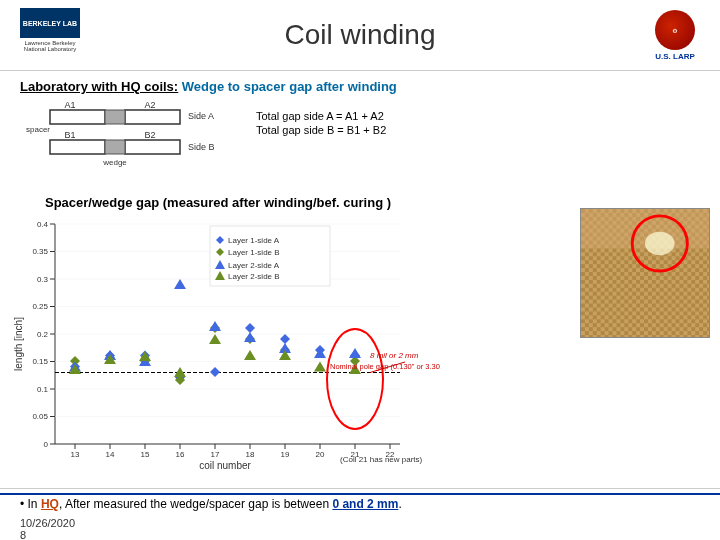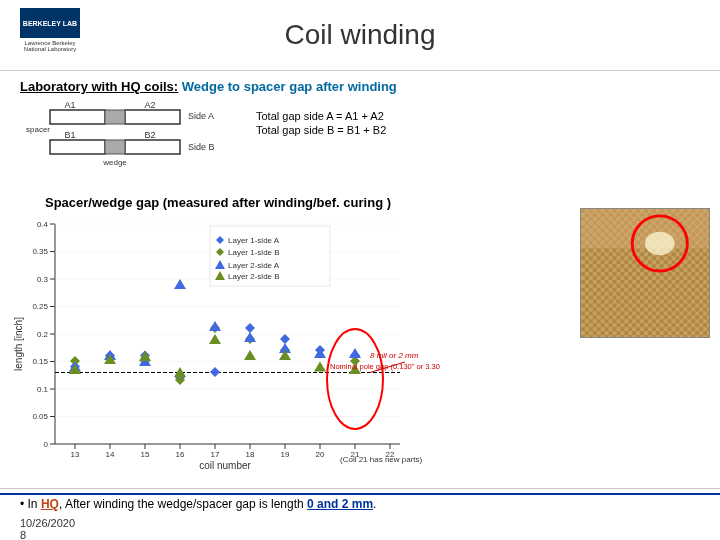--- a/index.html
+++ b/index.html
@@ -230,20 +230,24 @@
   </style>
 </head>
 <body>
 
 <div id="header">
   <div class="logo-left berkeley-logo">
     <div class="logo-box">BERKELEY LAB</div>
     <div class="logo-text">Lawrence Berkeley<br>National Laboratory</div>
   </div>
   <h1>Coil winding</h1>
+  <div class="logo-right uslarp-logo">
+    <div class="circle">⚙</div>
+    <div class="larp-text">U.S. LARP</div>
+  </div>
 </div>
 
 <div class="divider"></div>
 
 <div id="experience-header">
   <span class="experience-part">Laboratory with HQ coils:</span><span class="wedge-part"> Wedge to spacer gap after winding</span>
 </div>
 
 <div id="diagram-section">
   <div class="coil-diagram">
@@ -458,20 +462,20 @@
 
         <ellipse cx="80" cy="35" rx="15" ry="12" fill="rgba(255,255,220,0.7)"></ellipse>
       </svg>
     </div>
   </div>
 </div>
 
 <div class="divider"></div>
 <div id="bottom-section">
   <p>
-    <span>• In </span><span class="hq-link">HQ</span><span>, After winding the wedge/spacer gap is length </span><span class="range-text">0 and 2 mm</span><span>.</span>
+    <span>• In </span><span class="hq-link">HQ</span><span>, After measured the wedge/spacer gap is between </span><span class="range-text">0 and 2 mm</span><span>.</span>
   </p>
 </div>
 
 <div id="footer">
   <span>10/26/2020</span>
   <span>8</span>
 </div>
 
 </body></html>

